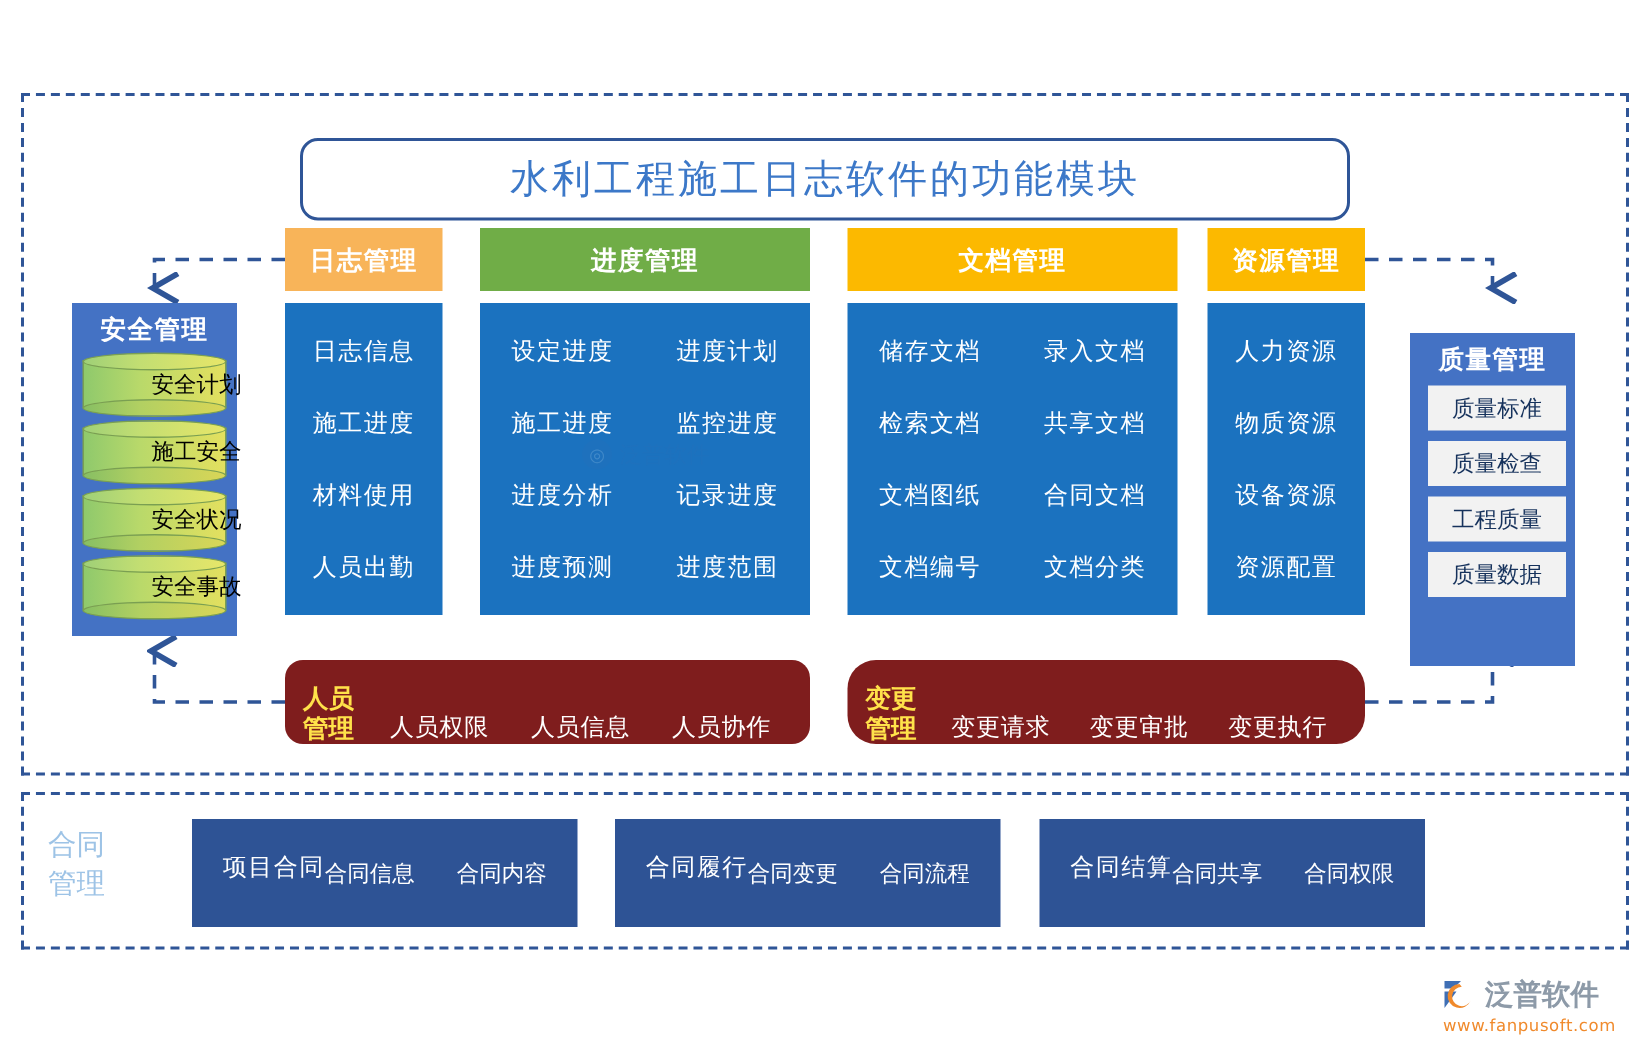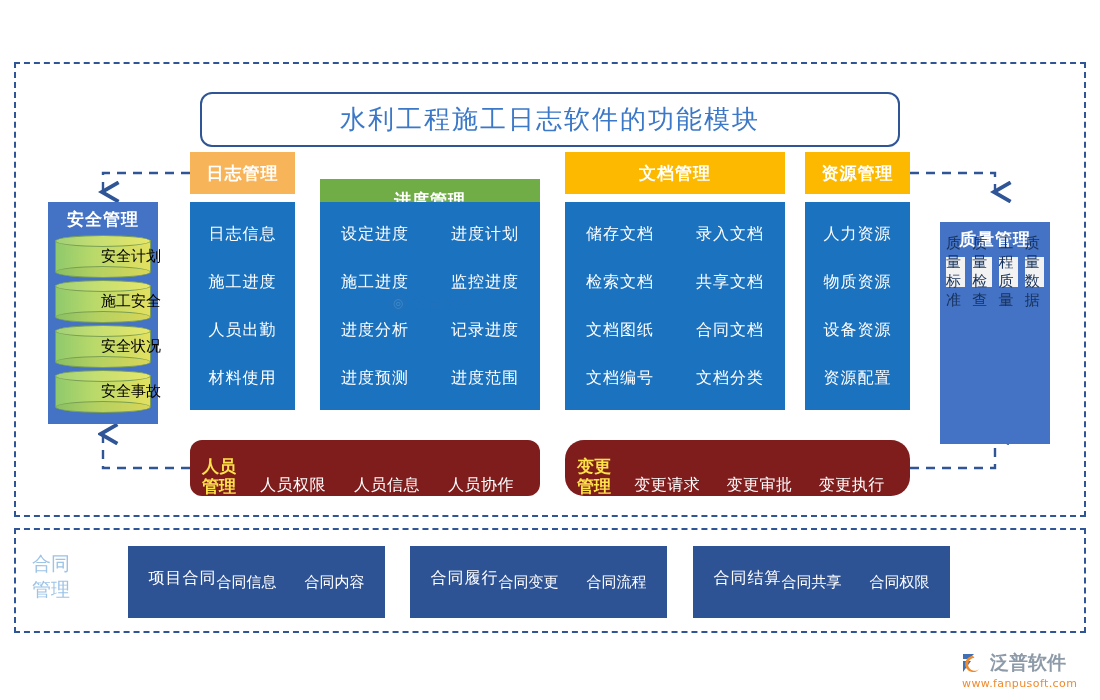--- a/index.html
+++ b/index.html
@@ -34,21 +34,21 @@
   }
 
   
   .tab{
     position:absolute;height:42px;
     display:flex;align-items:center;justify-content:center;
     color:#ffffff;font-size:17px;font-weight:bold;letter-spacing:1px;
     box-sizing:border-box;
   }
   #tab-log{left:190px;top:152px;width:105px;background:#f8b459;}
-  #tab-progress{left:320px;top:152px;width:220px;background:#70ad47;margin-top:27px;}
+  #tab-progress{left:320px;top:152px;width:220px;background:#70ad47;}
   #tab-doc{left:565px;top:152px;width:220px;background:#fcb900;}
   #tab-resource{left:805px;top:152px;width:105px;background:#fcb900;}
 
   
   .panel{
     position:absolute;top:202px;background:#1b72bf;
     box-sizing:border-box;
     display:flex;flex-direction:column;justify-content:space-between;
     padding:10px 0;
   }
@@ -101,21 +101,21 @@
     background:linear-gradient(to right,#87bf63 0%,#b2d062 40%,#d9d657 100%);
     border:1px solid #7a9f52;border-radius:50%/50%;box-sizing:border-box;
   }
   .cyl .lbl{
     position:absolute;left:0;top:8px;width:96px;height:26px;
     display:flex;align-items:center;justify-content:center;
     color:#000000;font-size:15px;letter-spacing:0px;font-weight:400;padding-left:28px;
   }
 
   
-  .chip-list{display:flex;flex-direction:row;gap:7px;width:100%;align-items:flex-end;margin-top:2px;}
+  .chip-list{display:flex;flex-direction:column;gap:7px;width:100%;align-items:flex-end;margin-top:2px;}
   .chip{
     width:92px;height:30px;background:#f2f2f2;
     display:flex;align-items:center;justify-content:center;
     color:#16325c;font-size:15px;letter-spacing:0px;
   }
 
   
   .round-box{
     position:absolute;height:56px;background:#7f1d1d;border-radius:12px;
     display:flex;align-items:flex-end;box-sizing:border-box;padding:0 12px;
@@ -242,24 +242,24 @@
   </div>
 
   <div class="panel" id="panel-log">
     <div class="row">
       <span class="cell">日志信息</span>
     </div>
     <div class="row">
       <span class="cell">施工进度</span>
     </div>
     <div class="row">
+      <span class="cell">材料使用</span>
+    </div>
+    <div class="row">
       <span class="cell">人员出勤</span>
-    </div>
-    <div class="row">
-      <span class="cell">材料使用</span>
     </div>
   </div>
 
   <div class="panel" id="panel-progress">
     <div class="row">
       <span class="cell">设定进度</span>
       <span class="cell">进度计划</span>
     </div>
     <div class="row">
       <span class="cell">施工进度</span>

